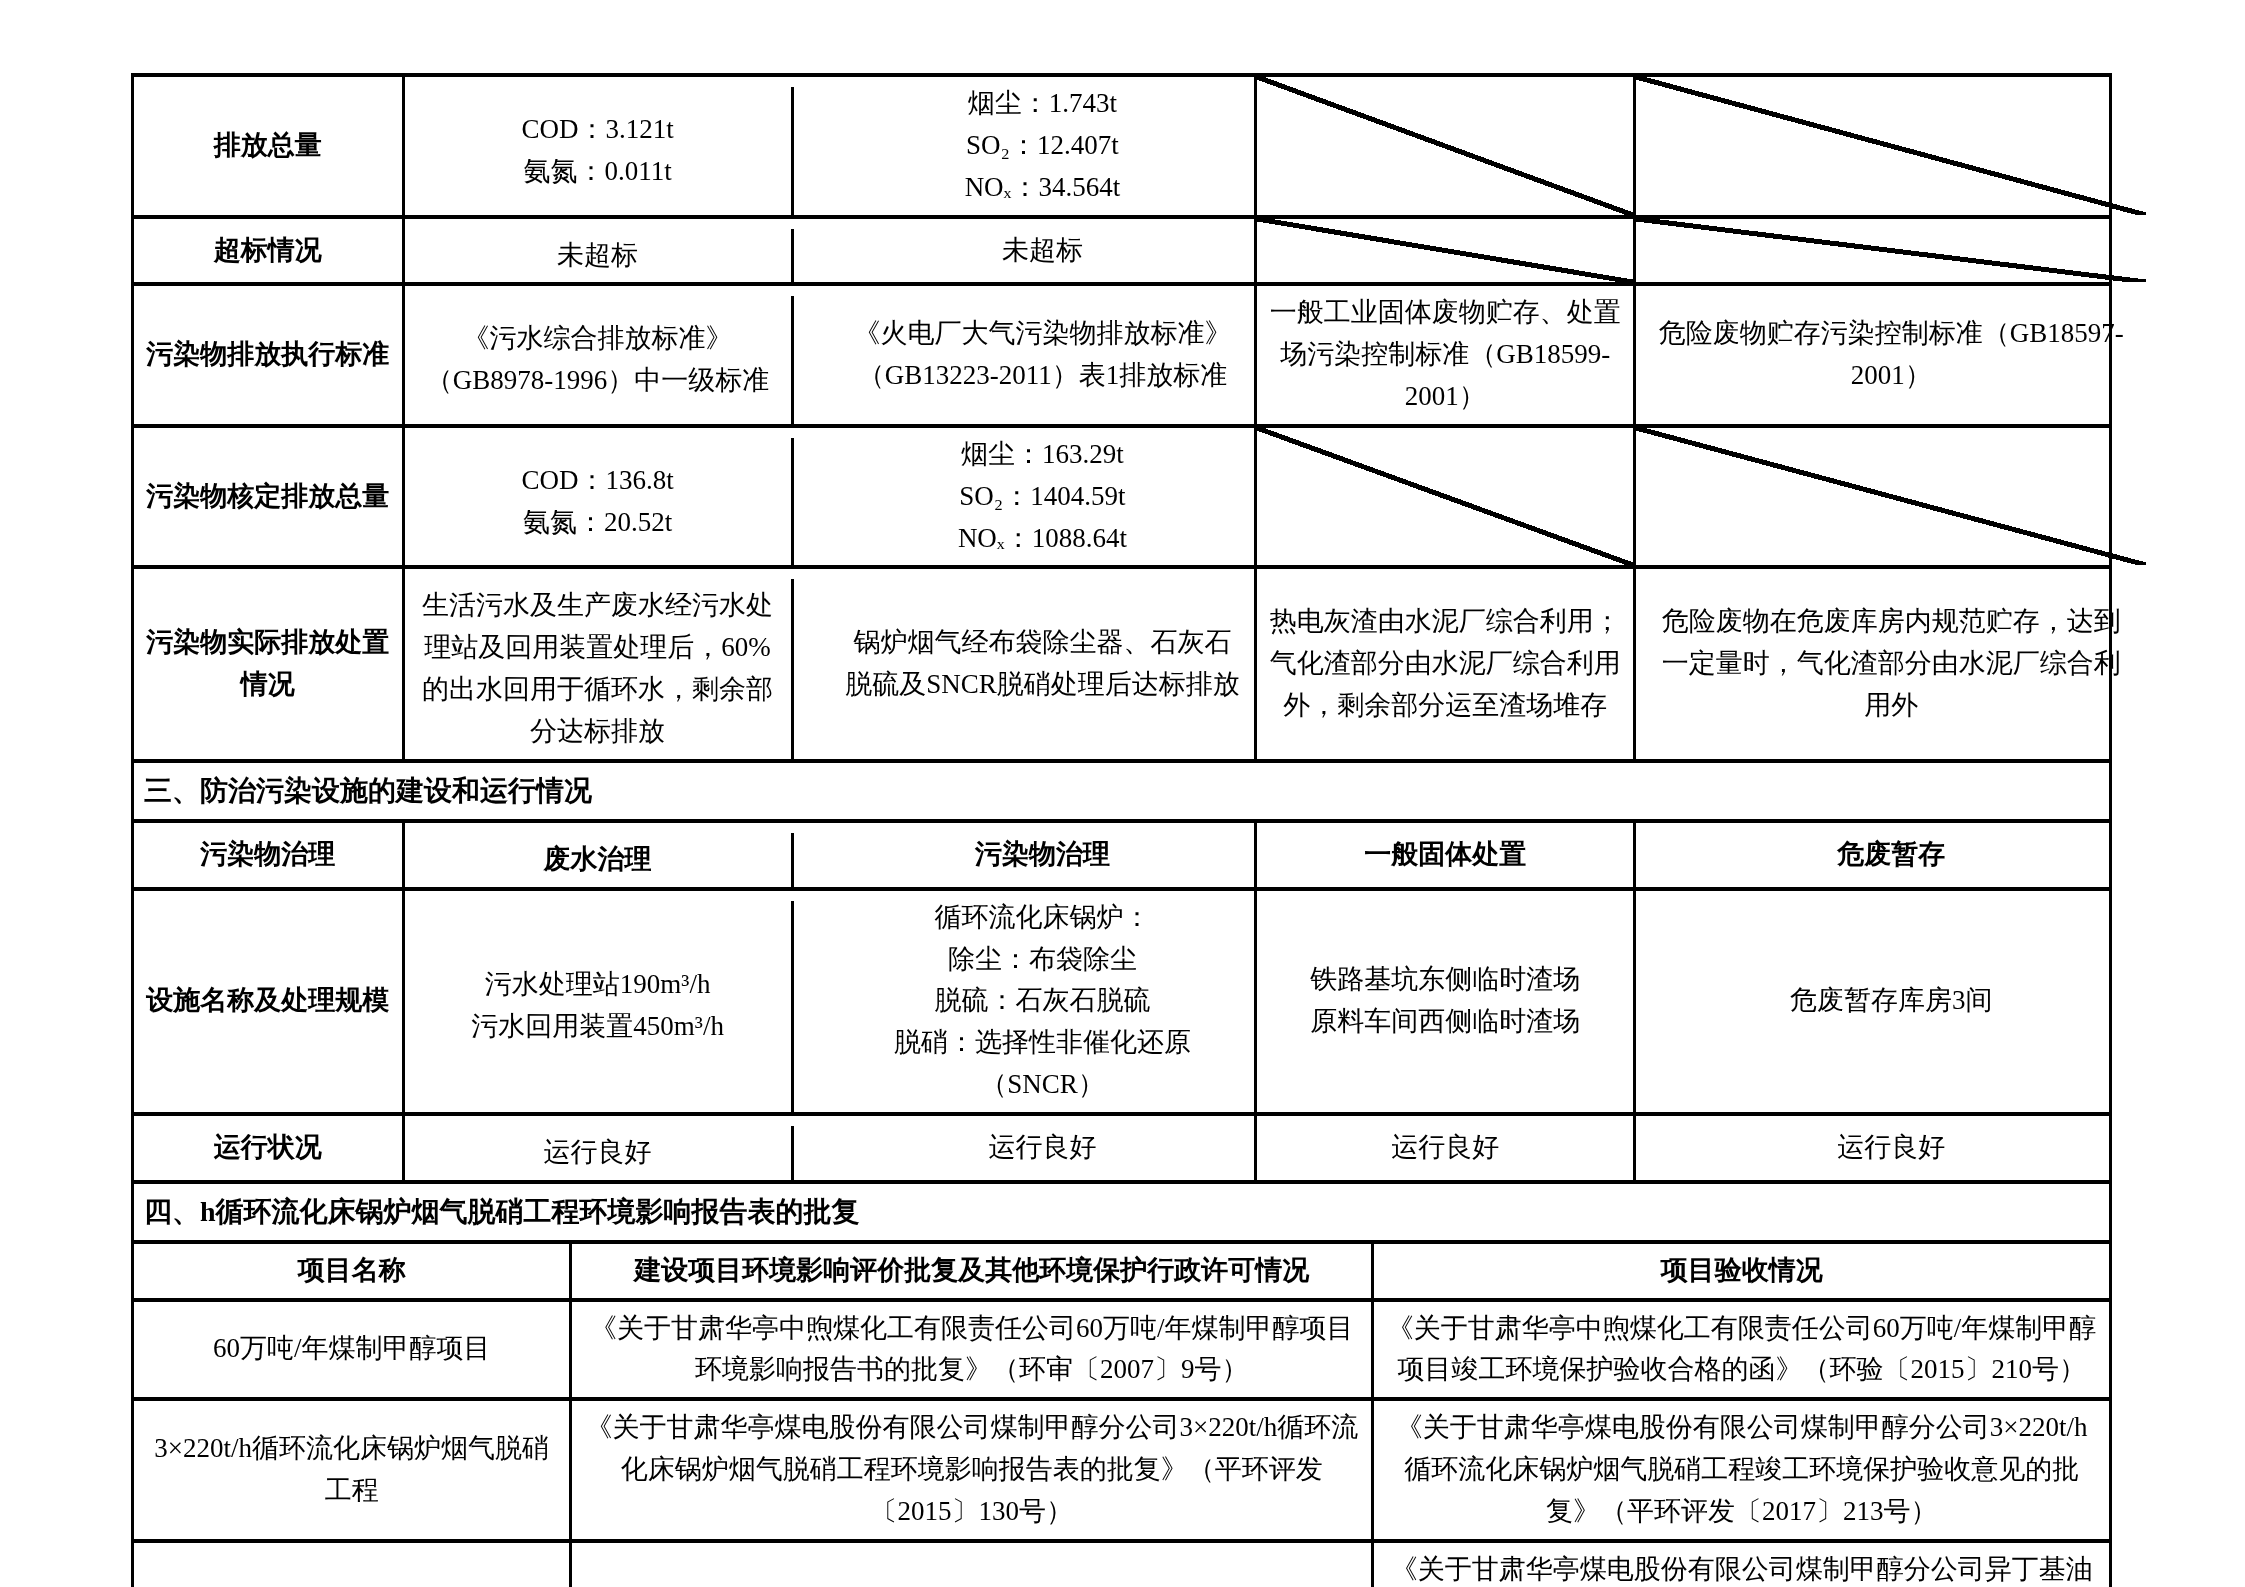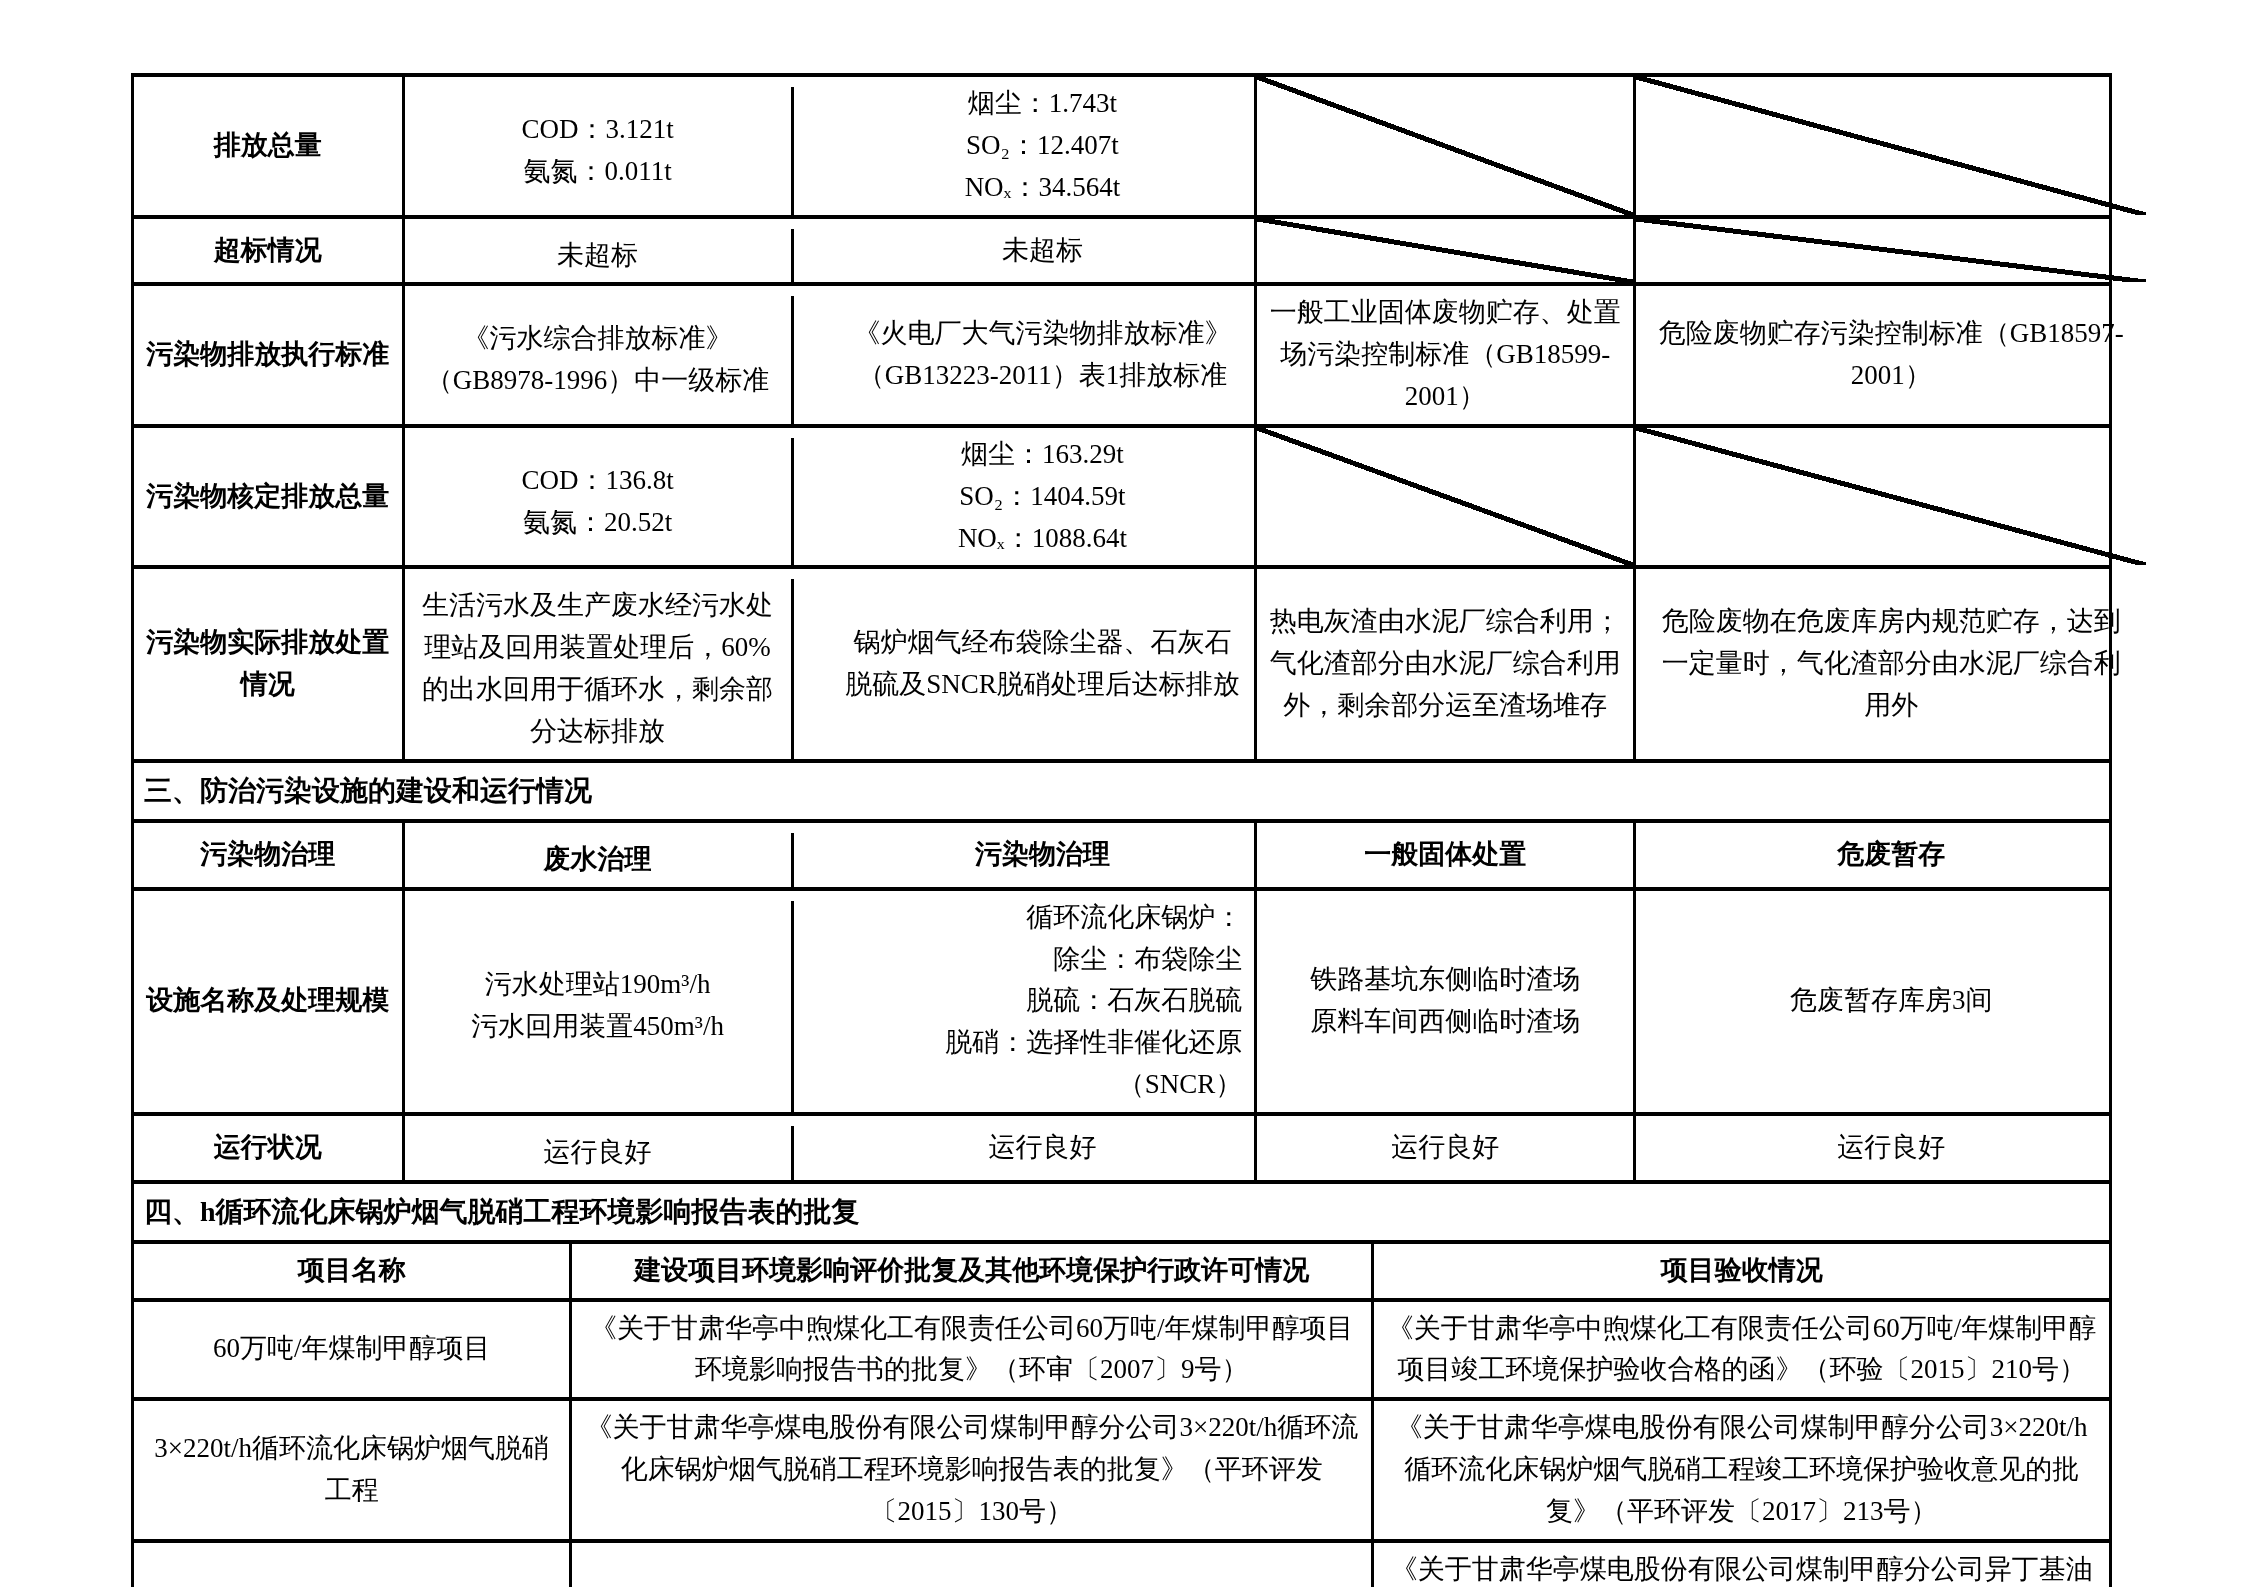--- a/index.html
+++ b/index.html
@@ -15,21 +15,21 @@
   }
   .trow{display:flex;border-bottom:4px solid #000;align-items:stretch;}
   .cell{
     border-right:3px solid #000;
     display:flex;align-items:center;justify-content:center;
     text-align:center;padding:6px 12px;box-sizing:border-box;
     white-space:pre-line;font-size:27px;line-height:1.55;
   }
   .cell:last-child{border-right:none;}
   .bold{font-weight:bold;}
-  .ta-left{justify-content:flex-start;text-align:right;}
+  .ta-left{justify-content:flex-start;text-align:center;}
   .title-row{
     border-bottom:4px solid #000;font-weight:bold;font-size:28px;
     padding:9px 12px 9px 10px;box-sizing:border-box;text-align:left;
   }
   
   .c1{width:13.7%;flex:0 0 auto;text-align:center;}
   .c2{width:19.7%;flex:0 0 auto;margin-top:10px;}
   .c3{width:21.6%;flex:0 0 auto;margin-left:37px;}
   .c4{width:19.2%;flex:0 0 auto;}
   .c5{width:25.8%;flex:0 0 auto;}

